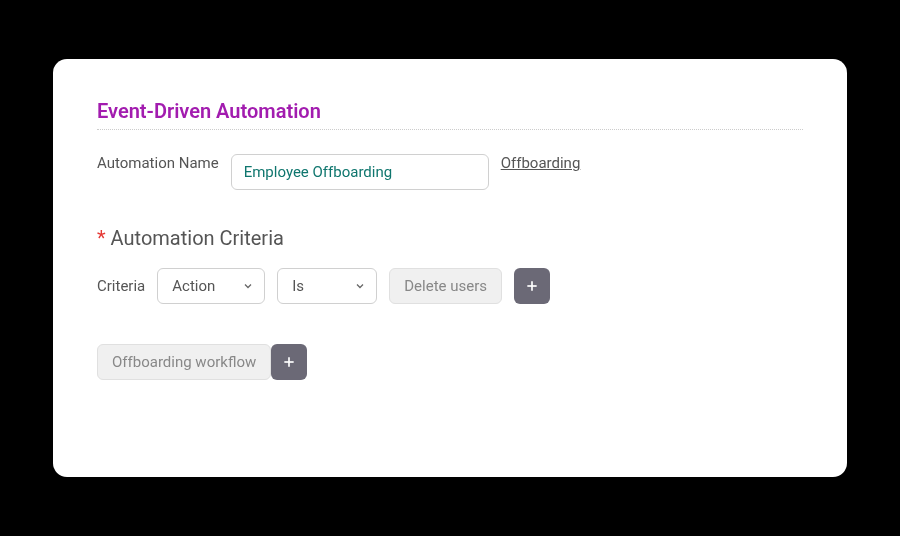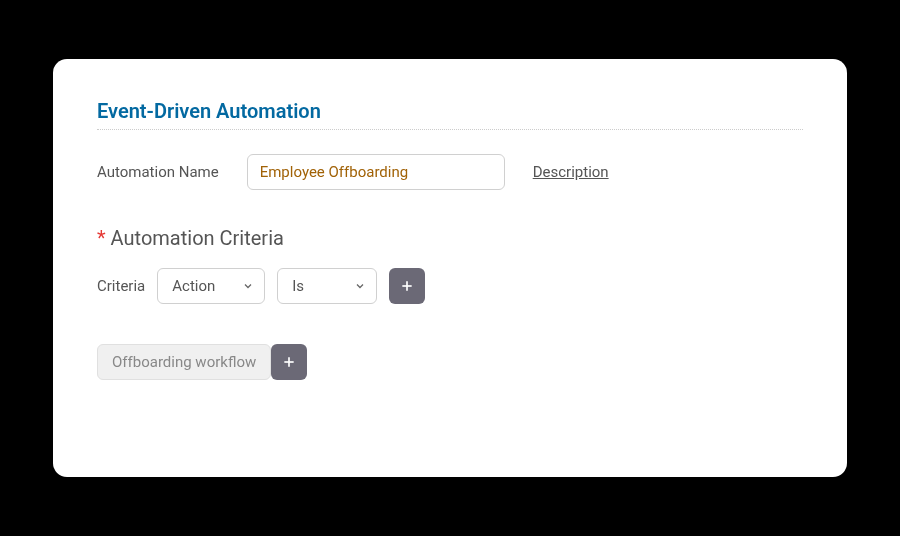--- a/index.html
+++ b/index.html
@@ -16,49 +16,49 @@
       background: #fff;
       width: 794px;
       height: 418px;
       border-radius: 14px;
       padding: 40px 44px;
       box-shadow: 0 8px 24px rgba(0,0,0,0.4);
     }
     .title {
       font-size: 20px;
       font-weight: 600;
-      color: #0369a1;
+      color: #a21caf;
       margin-bottom: 6px;
     }
     .subtitle {
       font-size: 15px;
       color: #666;
       margin-bottom: 14px;
     }
     .divider {
       border: none;
       border-top: 1px dotted #ccc;
       margin-bottom: 24px;
     }
     .row {
       display: flex;
-      align-items: center;
-      gap: 28px;
+      align-items: flex-start;
+      gap: 12px;
       margin-bottom: 36px;
     }
     .label {
       font-size: 15px;
       color: #555;
     }
     .text-input {
       border: 1px solid #d0d0d0;
       border-radius: 6px;
       padding: 8px 12px;
       font-size: 15px;
-      color: #a16207;
+      color: #0f766e;
       width: 258px;
       height: 36px;
       font-family: inherit;
     }
     .desc-link {
       font-size: 15px;
       color: #555;
       text-decoration: underline;
       cursor: pointer;
     }
@@ -128,21 +128,21 @@
 </head>
 <body>
 
 <div class="card">
   <h2 class="title">Event-Driven Automation</h2>
   <hr class="divider">
 
   <div class="row">
     <span class="label">Automation Name</span>
     <input type="text" class="text-input" value="Employee Offboarding" style="">
-    <a class="desc-link">Description</a>
+    <a class="desc-link">Offboarding</a>
   </div>
 
   <div class="section-label">
     <span class="required">*</span>
     <span>Automation Criteria</span>
   </div>
 
   <div class="criteria-row">
     <span class="label">Criteria</span>
 
@@ -153,20 +153,23 @@
         </svg>
     </div>
 
     <div class="select w2">
       <span>Is</span>
       <svg class="chevron" viewBox="0 0 24 24" fill="none" stroke="#666" stroke-width="2.5">
           <polyline points="6 9 12 15 18 9"></polyline>
         </svg>
     </div>
 
+    <div class="chip">
+      <span>Delete users</span>
+    </div>
 
     <button class="plus-btn">
       <svg viewBox="0 0 24 24" fill="none" stroke="#fff" stroke-width="2.5">
           <line x1="12" y1="5" x2="12" y2="19"></line>
           <line x1="5" y1="12" x2="19" y2="12"></line>
         </svg>
     </button>
   </div>
 
 

